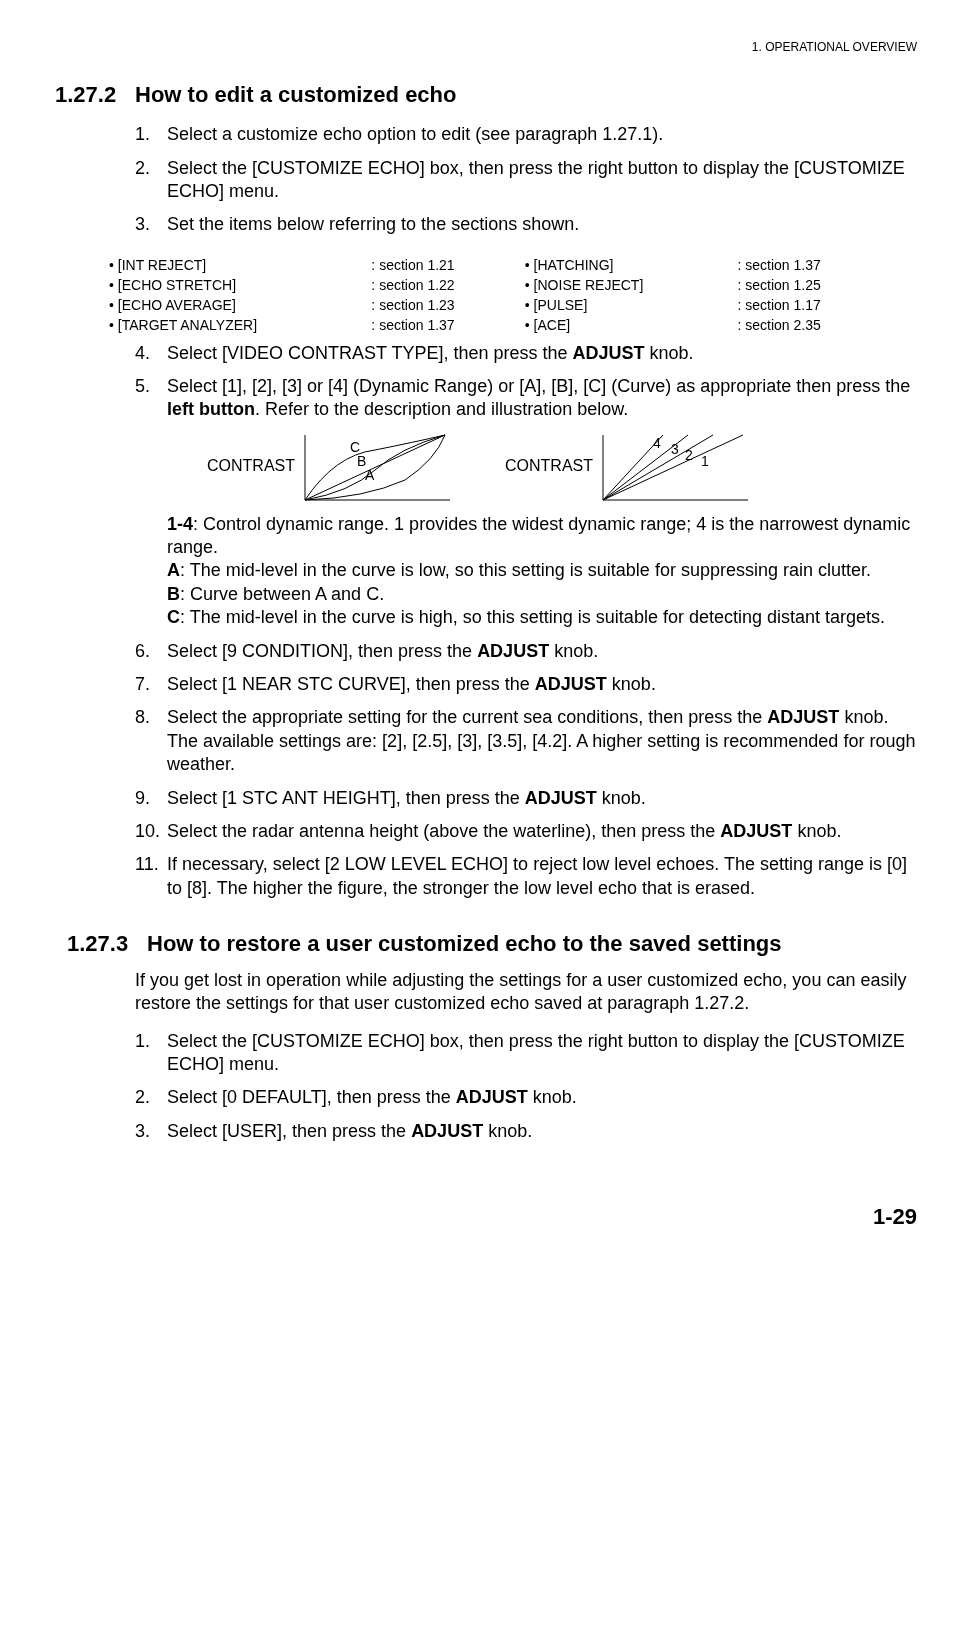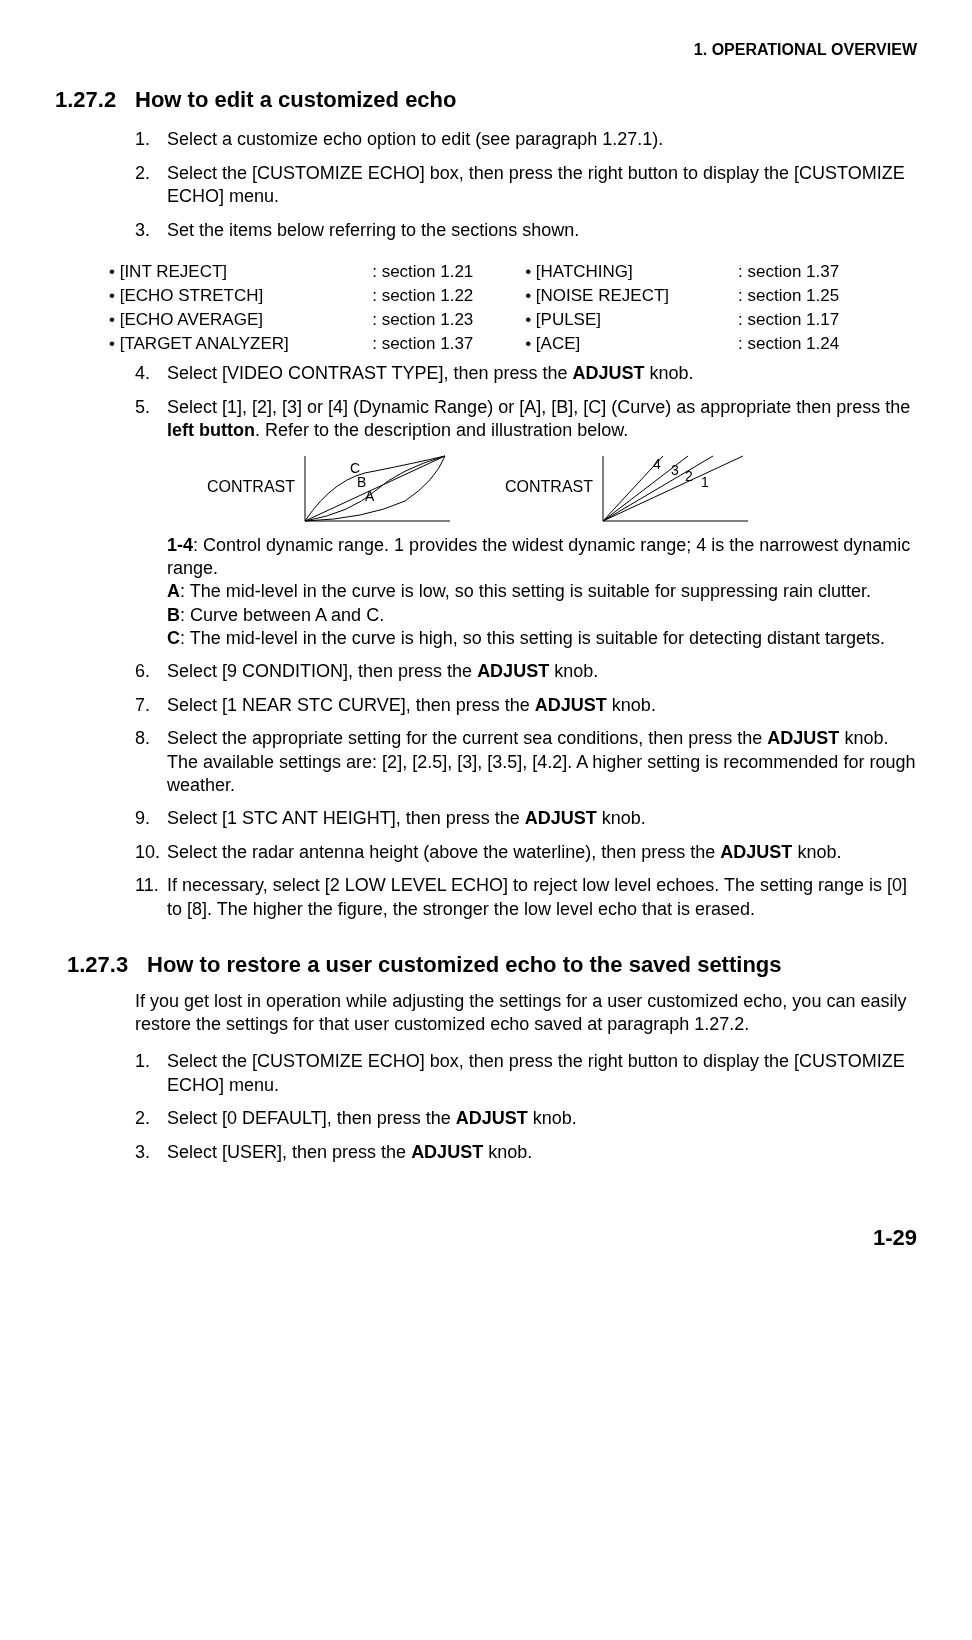--- a/index.html
+++ b/index.html
@@ -7,23 +7,22 @@
     font-size: 18px;
     line-height: 1.3;
     color: #000;
     margin: 0;
     padding: 40px 55px 40px 55px;
     width: 972px;
     box-sizing: border-box;
   }
   .header-right {
     text-align: right;
-    font-size: 16px;
+    font-size: 12px;
     margin-bottom: 25px;
-    font-weight: bold;
   }
   .section {
     display: flex;
     align-items: flex-start;
     margin-top: 10px;
   }
   .sec-num {
     font-weight: bold;
     font-size: 22px;
     width: 80px;
@@ -47,21 +46,21 @@
   }
   ol.steps > li > .num {
     width: 32px;
     flex-shrink: 0;
   }
   ol.steps > li > .txt {
     flex: 1;
   }
   .ref-table {
     width: 100%;
-    font-size: 17px;
+    font-size: 14px;
     margin: 4px 0 6px -30px;
     border-collapse: collapse;
   }
   .ref-table td {
     padding: 1px 4px;
     white-space: nowrap;
   }
   .diag-row {
     display: flex;
     gap: 50px;
@@ -132,21 +131,21 @@
     <tr>
       <td>• [ECHO AVERAGE]</td>
       <td>: section 1.23</td>
       <td>• [PULSE]</td>
       <td>: section 1.17</td>
     </tr>
     <tr>
       <td>• [TARGET ANALYZER]</td>
       <td>: section 1.37</td>
       <td>• [ACE]</td>
-      <td>: section 1.24</td>
+      <td>: section 2.35</td>
     </tr>
   </tbody>
     </table>
 
   <ol class="steps" style="margin-top:4px;">
     <li>
         <span class="num">4.</span>
       <span class="txt">
         <span>Select [VIDEO CONTRAST TYPE], then press the </span><strong>ADJUST</strong><span> knob.</span>
       </span>

